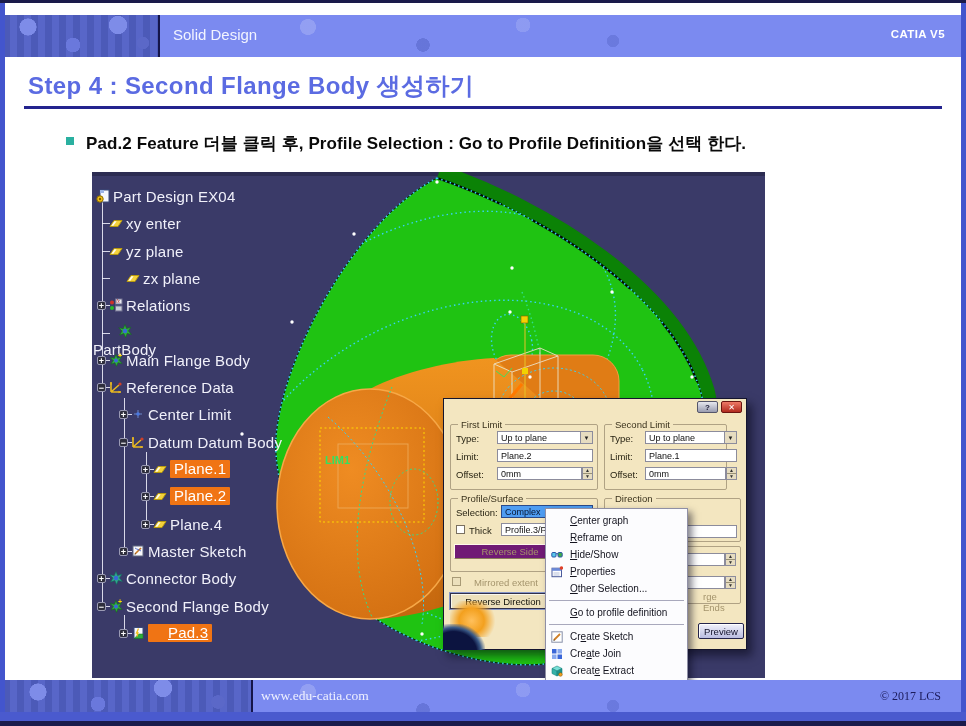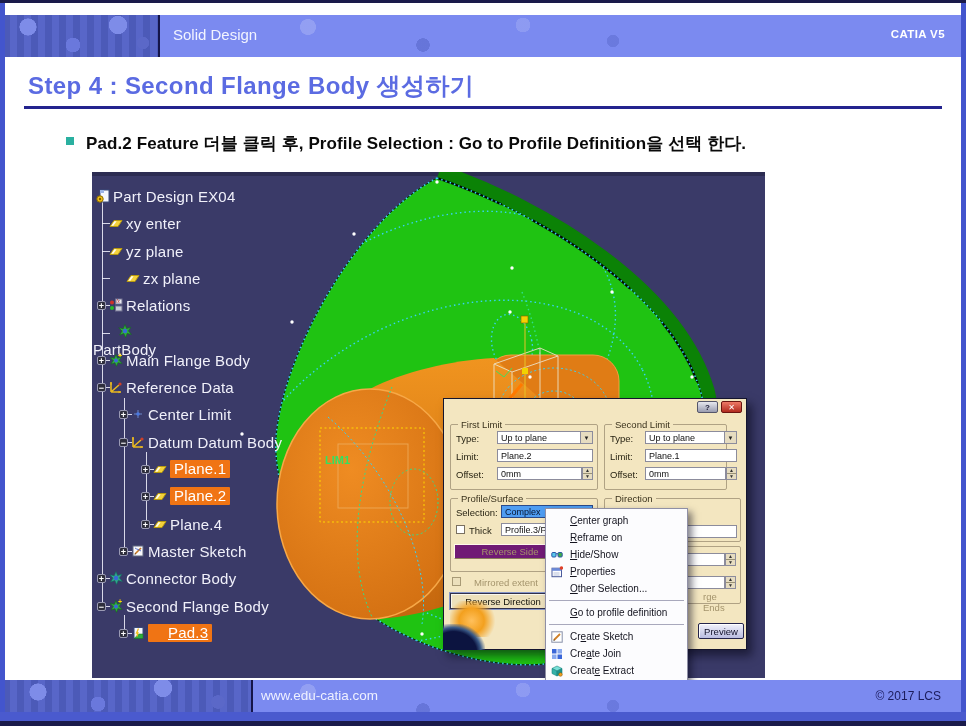--- a/index.html
+++ b/index.html
@@ -15,21 +15,21 @@
 
   
   .bar{position:absolute;left:3px;right:3px;height:42px;z-index:15;
        background:
          radial-gradient(circle 13px at 305px 12px, rgba(255,255,255,.18) 60%, transparent 62%),
          radial-gradient(circle 11px at 420px 30px, rgba(40,55,150,.25) 60%, transparent 62%),
          radial-gradient(circle 12px at 520px 10px, rgba(255,255,255,.14) 60%, transparent 62%),
          radial-gradient(circle 10px at 610px 26px, rgba(40,55,150,.2) 60%, transparent 62%),
          #7b8af0;}
   #header-bar{top:3px;margin-top:12px;}
-  #footer-bar{top:680px;height:33px;}
+  #footer-bar{top:680px;height:33px;font-family:Liberation Serif, serif;}
   .bar .deco{position:absolute;left:0;top:0;bottom:0;width:155px;
        background:
          radial-gradient(circle 14px at 25px 12px, #7e8ce8 60%, transparent 62%),
          radial-gradient(circle 12px at 70px 30px, #6a78dc 60%, transparent 62%),
          radial-gradient(circle 15px at 115px 10px, #7e8ce8 60%, transparent 62%),
          radial-gradient(circle 10px at 140px 28px, #5b68c8 60%, transparent 62%),
          repeating-linear-gradient(90deg,#4c5ab8 0 7px,#5866c8 7px 14px);}
   #footer-bar .deco{width:248px;
        background:
          radial-gradient(circle 14px at 35px 12px, #7e8ce8 60%, transparent 62%),

